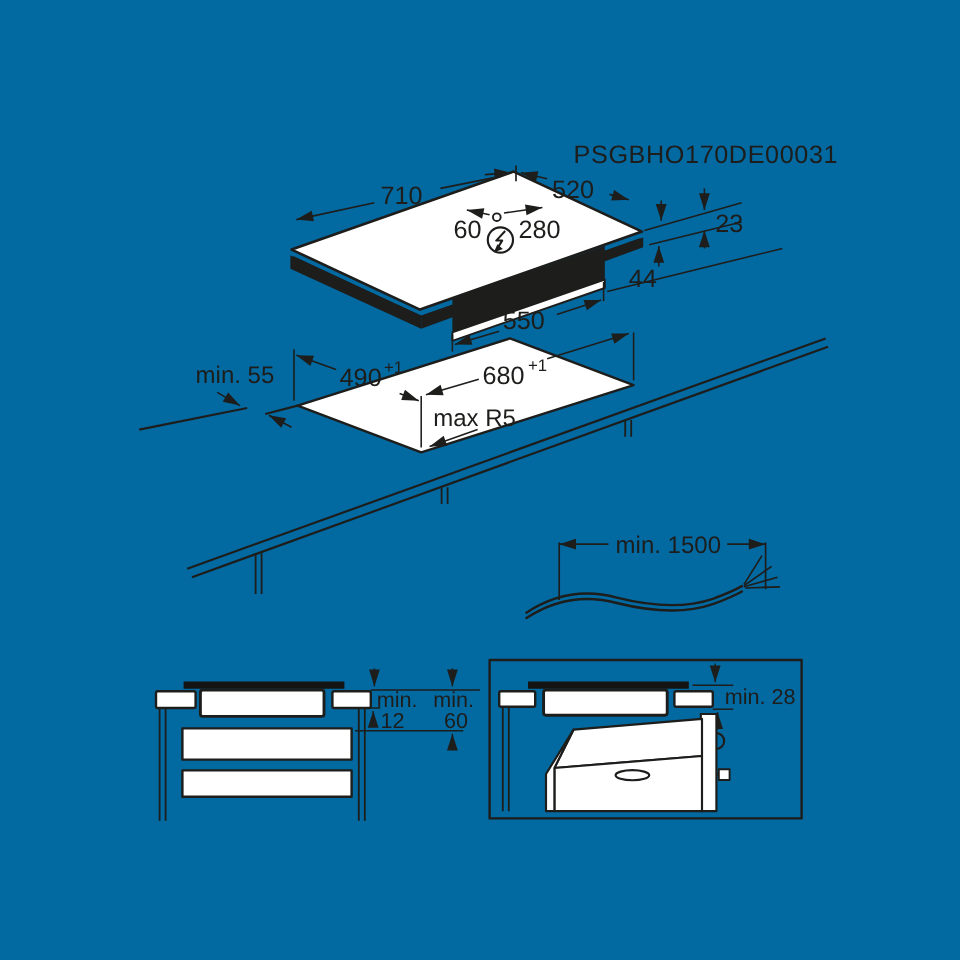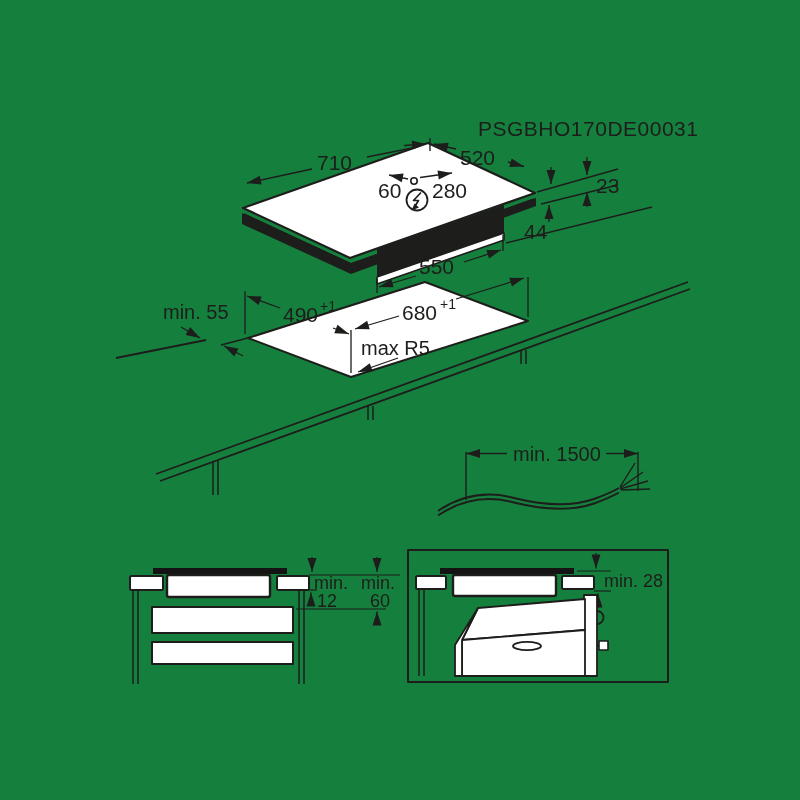--- a/index.html
+++ b/index.html
@@ -1,16 +1,16 @@
 <!DOCTYPE html>
 <html><head>
 <meta charset="utf-8">
 <style>
   html,body{margin:0;padding:0;background:#ffffff;}
-  .page{width:800px;height:800px;background:#15803d;position:relative;margin:0 auto;}
+  .page{width:800px;height:800px;background:#0369a1;position:relative;margin:0 auto;}
   .tx{font-family:"Liberation Sans","DejaVu Sans",sans-serif;fill:#1d1d1b;}
   svg line, svg polyline, svg polygon, svg path, svg rect, svg circle, svg ellipse{
     stroke-linecap:butt;
   }
 </style>
 </head>
 <body>
 
 <div class="page">
 <svg width="800" height="800" viewBox="0 0 800 800">

